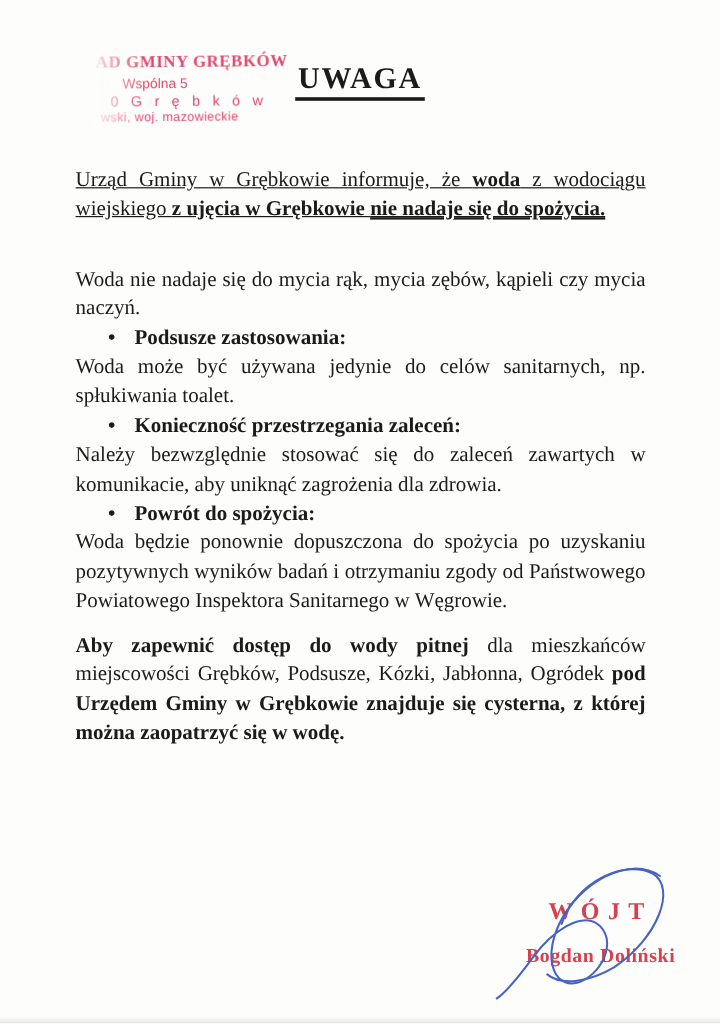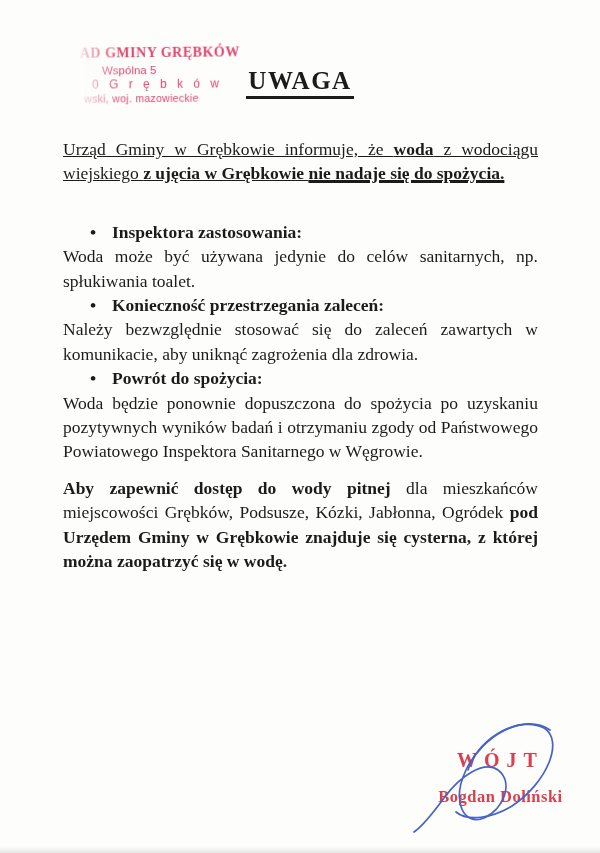--- a/index.html
+++ b/index.html
@@ -19,21 +19,21 @@
   .stamp{position:absolute;left:80px;top:44px;color:#e0486f;line-height:1.25;
     transform:rotate(-0.5deg);filter:blur(0.2px);}
   .stamp-l1{font-family:"Liberation Serif",serif;font-weight:bold;font-size:14px;letter-spacing:0.5px;}
   .stamp-l2{font-family:"Liberation Sans",sans-serif;font-size:11.5px;margin-left:22px;margin-top:1px;}
   .stamp-l3{font-family:"Liberation Sans",sans-serif;font-size:12px;letter-spacing:3.5px;margin-left:12px;}
   .stamp-l4{font-family:"Liberation Sans",sans-serif;font-size:10.5px;margin-left:4px;letter-spacing:0.3px;}
   .stamp-fade{position:absolute;left:-6px;top:-4px;bottom:-4px;width:46px;
     background:linear-gradient(to right,rgba(253,253,251,0.95),rgba(253,253,251,0));}
 
   
-  .title-row{position:absolute;left:0;right:0;top:67px;text-align:center;}
+  .title-row{position:absolute;left:0;right:0;top:52px;text-align:center;}
   .title{display:inline-block;font-size:25px;font-weight:bold;letter-spacing:1.5px;
     border-bottom:3px solid #1b1b1b;padding:0 2px 1px 2px;}
 
   
   .content{position:absolute;left:63px;width:475px;top:137px;
     font-size:17.5px;line-height:24.4px;text-align:justify;}
   .b{font-weight:bold;}
   .bu{font-weight:bold;text-decoration:underline;text-decoration-thickness:2px;text-underline-offset:2px;}
   .intro{margin:0 0 34px 0;text-decoration:underline;}
   .bullets{margin:0 0 12px 0;}
@@ -67,24 +67,25 @@
   </div>
 
   <div class="content">
 
     <p class="intro"><span>Urząd Gminy w Grębkowie informuje, że </span><span class="b">woda</span><span> z wodociągu wiejskiego </span><span class="b">z ujęcia w Grębkowie </span><span class="bu">nie nadaje się do spożycia.</span></p>
 
     <div class="bullets">
 
 
       <div>
+        <div class="bullet-body">Woda nie nadaje się do mycia rąk, mycia zębów, kąpieli czy mycia naczyń.</div>
       </div>
 
       <div>
-        <div class="bullet-head"><span class="marker">•</span><span>Inspektora zastosowania:</span></div>
+        <div class="bullet-head"><span class="marker">•</span><span>Podsusze zastosowania:</span></div>
         <div class="bullet-body">Woda może być używana jedynie do celów sanitarnych, np. spłukiwania toalet.</div>
       </div>
 
       <div>
         <div class="bullet-head"><span class="marker">•</span><span>Konieczność przestrzegania zaleceń:</span></div>
         <div class="bullet-body">Należy bezwzględnie stosować się do zaleceń zawartych w komunikacie, aby uniknąć zagrożenia dla zdrowia.</div>
       </div>
 
       <div>
         <div class="bullet-head"><span class="marker">•</span><span>Powrót do spożycia:</span></div>

